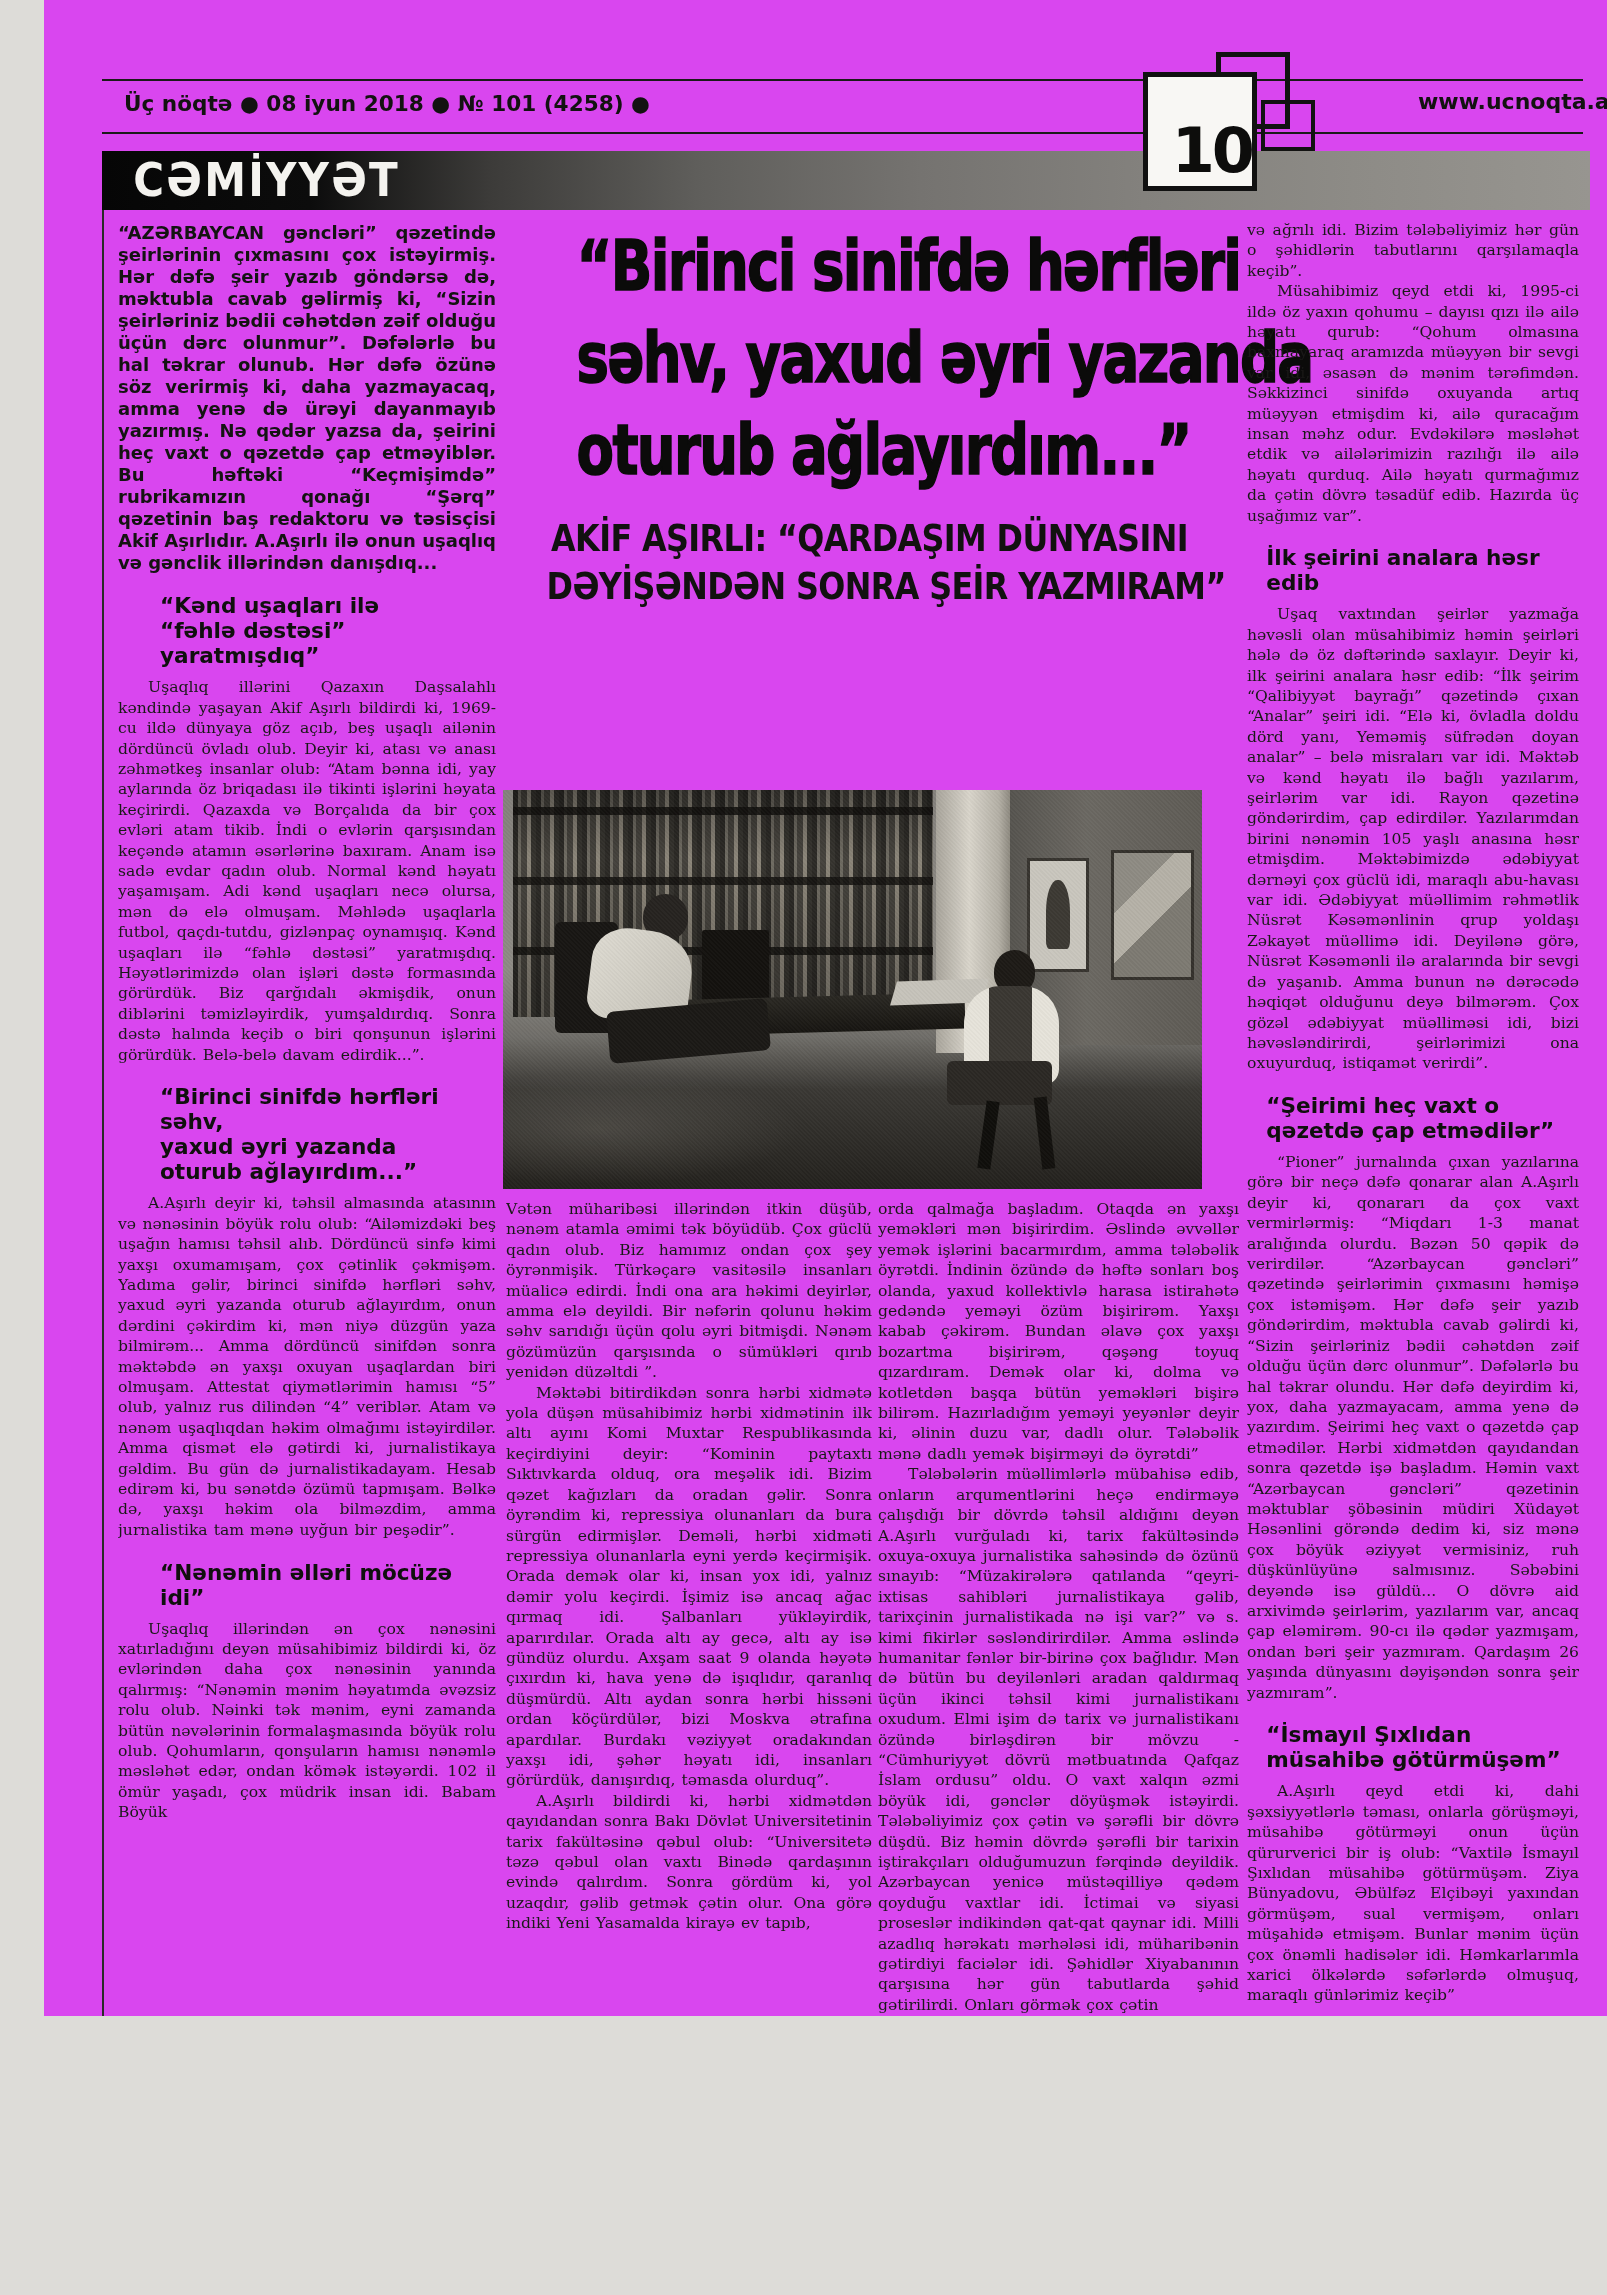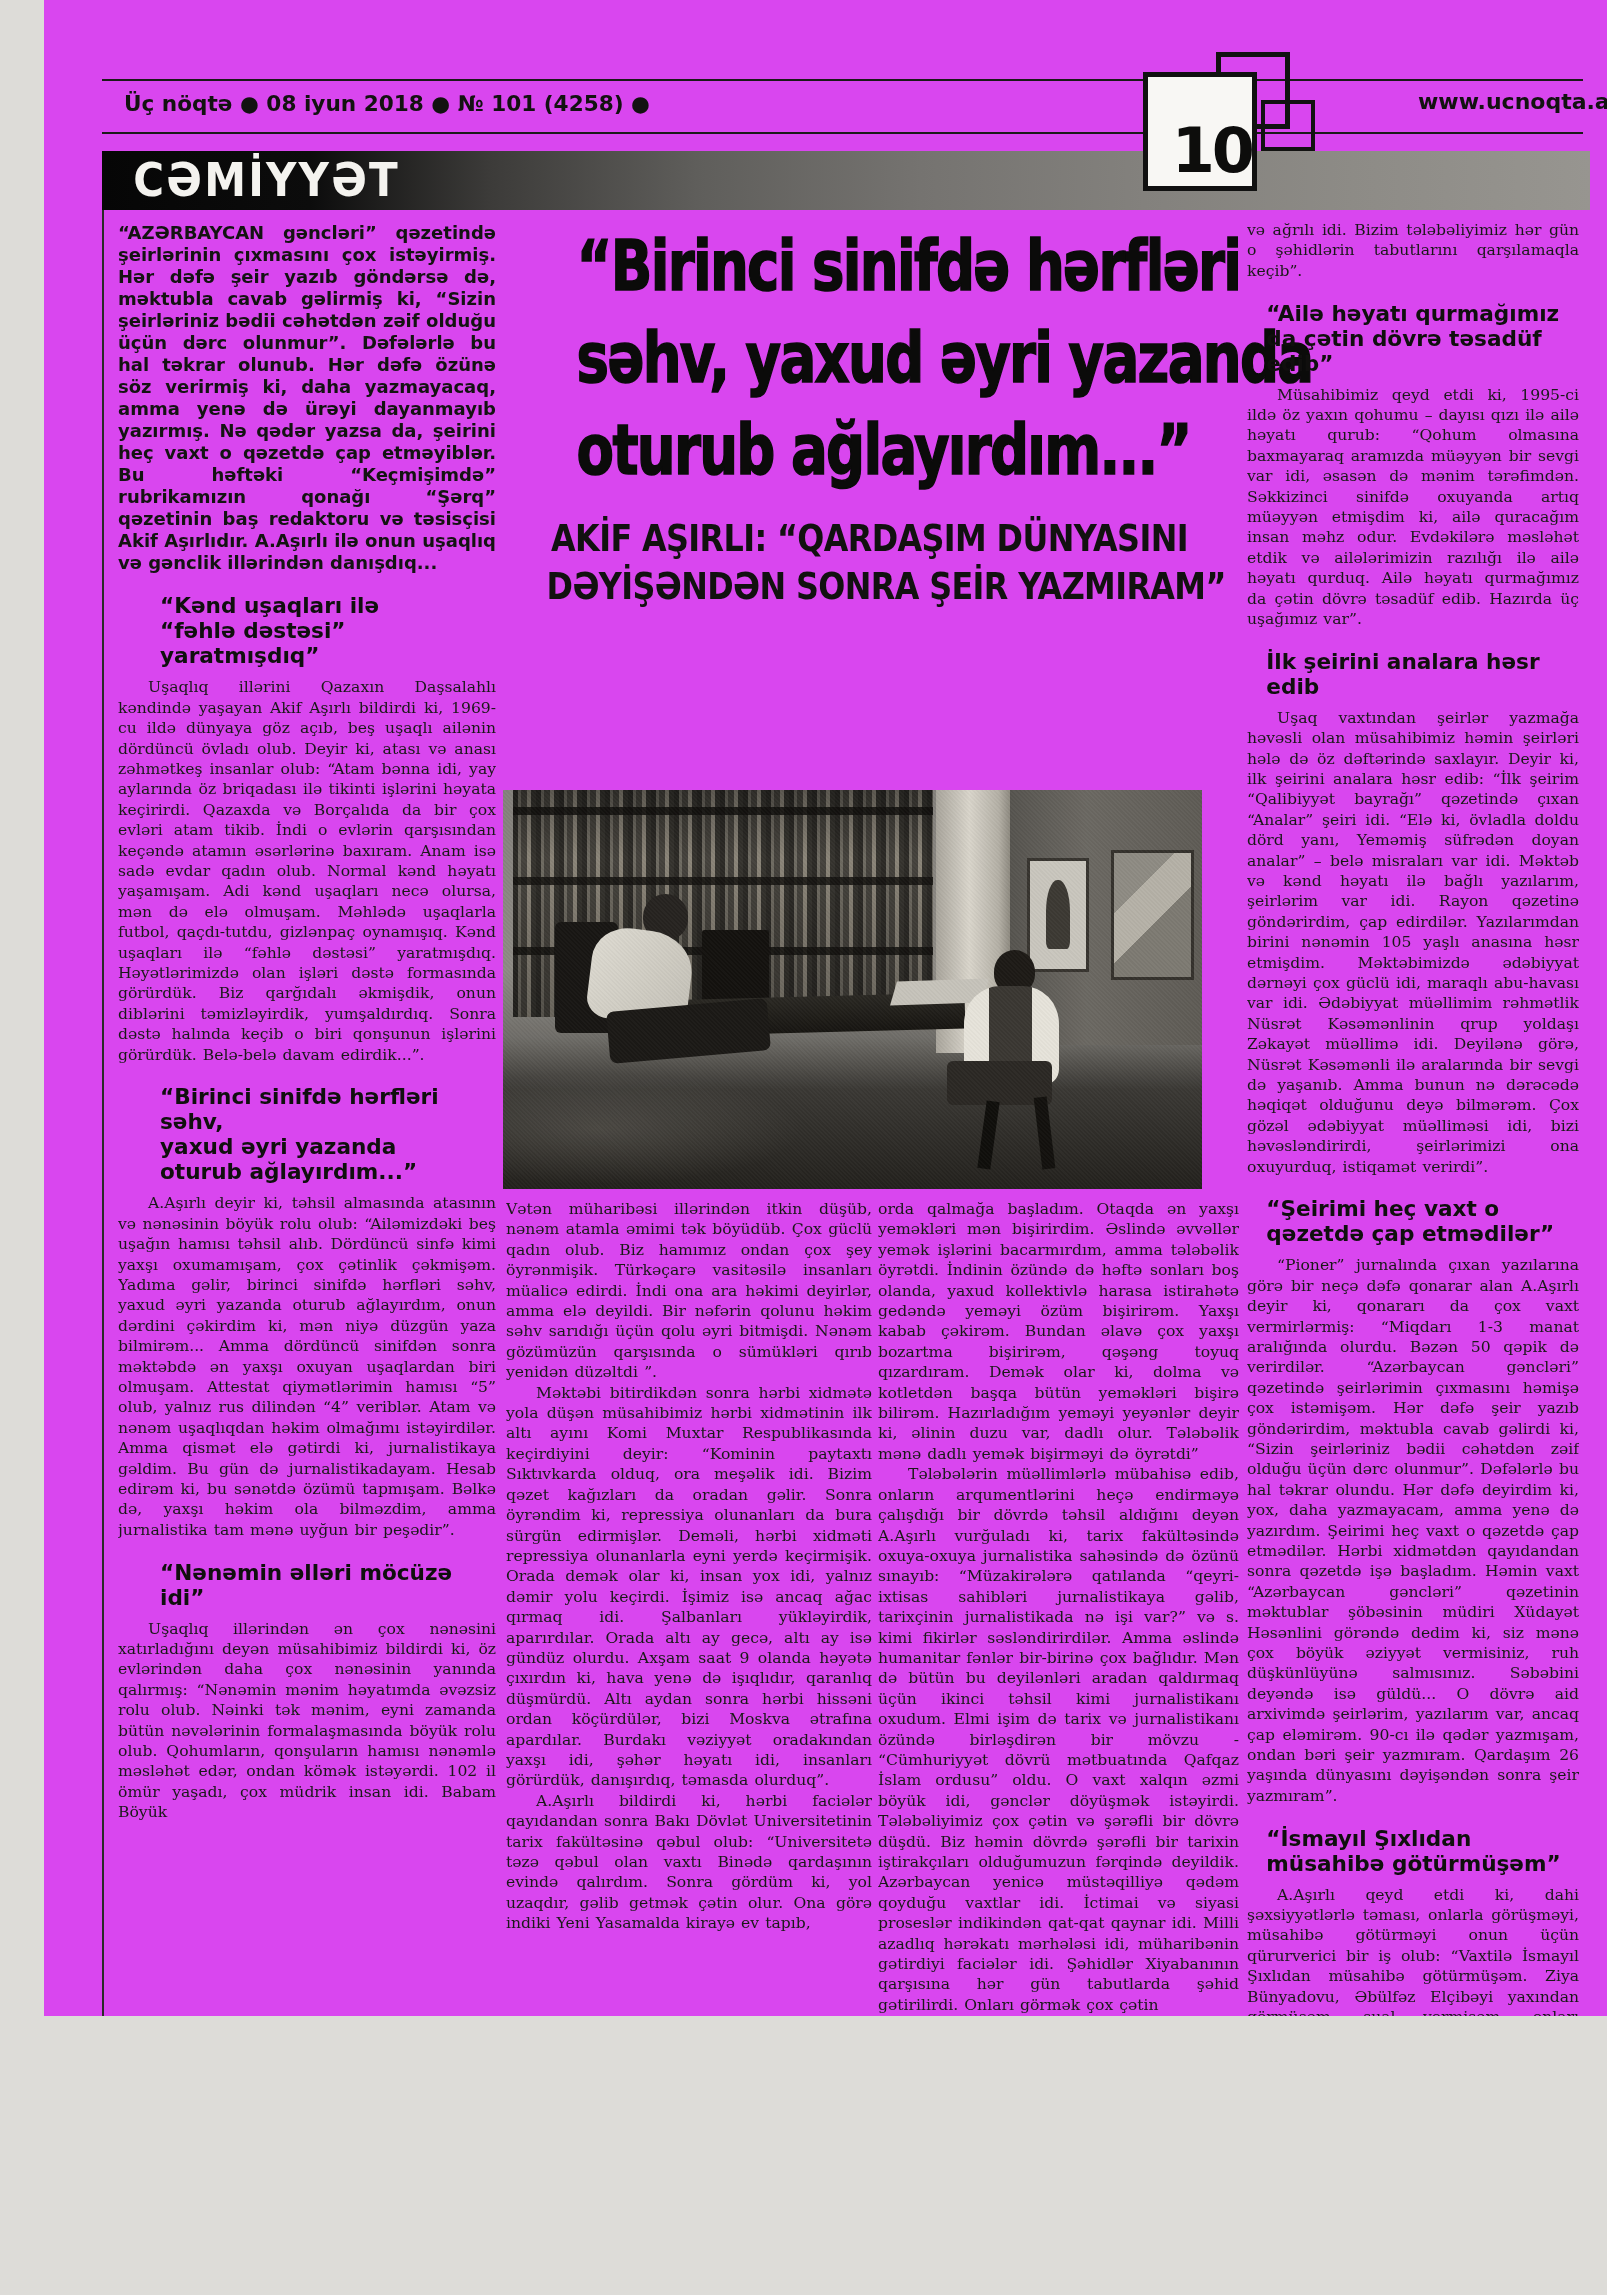--- a/index.html
+++ b/index.html
@@ -152,32 +152,30 @@
 yaxud əyri yazanda
 oturub ağlayırdım...”</h3>
     <p class="bodyp">A.Aşırlı deyir ki, təhsil almasında atasının və nənəsinin böyük rolu olub: “Ailəmizdəki beş uşağın hamısı təhsil alıb. Dördüncü sinfə kimi yaxşı oxumamışam, çox çətinlik çəkmişəm. Yadıma gəlir, birinci sinifdə hərfləri səhv, yaxud əyri yazanda oturub ağlayırdım, onun dərdini çəkirdim ki, mən niyə düzgün yaza bilmirəm... Amma dördüncü sinifdən sonra məktəbdə ən yaxşı oxuyan uşaqlardan biri olmuşam. Attestat qiymətlərimin hamısı “5” olub, yalnız rus dilindən “4” veriblər. Atam və nənəm uşaqlıqdan həkim olmağımı istəyirdilər. Amma qismət elə gətirdi ki, jurnalistikaya gəldim. Bu gün də jurnalistikadayam. Hesab edirəm ki, bu sənətdə özümü tapmışam. Bəlkə də, yaxşı həkim ola bilməzdim, amma jurnalistika tam mənə uyğun bir peşədir”.</p>
     <h3 class="sec-h">“Nənəmin əlləri möcüzə idi”</h3>
     <p class="bodyp">Uşaqlıq illərindən ən çox nənəsini xatırladığını deyən müsahibimiz bildirdi ki, öz evlərindən daha çox nənəsinin yanında qalırmış: “Nənəmin mənim həyatımda əvəzsiz rolu olub. Nəinki tək mənim, eyni zamanda bütün nəvələrinin formalaşmasında böyük rolu olub. Qohumların, qonşuların hamısı nənəmlə məsləhət edər, ondan kömək istəyərdi. 102 il ömür yaşadı, çox müdrik insan idi. Babam Böyük</p>
   </div>
 
   <div class="col" style="left:462px;top:1199px;width:366px;height:1039px;">
     <p class="bodyp noindent">Vətən müharibəsi illərindən itkin düşüb, nənəm atamla əmimi tək böyüdüb. Çox güclü qadın olub. Biz hamımız ondan çox şey öyrənmişik. Türkəçarə vasitəsilə insanları müalicə edirdi. İndi ona ara həkimi deyirlər, amma elə deyildi. Bir nəfərin qolunu həkim səhv sarıdığı üçün qolu əyri bitmişdi. Nənəm gözümüzün qarşısında o sümükləri qırıb yenidən düzəltdi ”.</p>
     <p class="bodyp">Məktəbi bitirdikdən sonra hərbi xidmətə yola düşən müsahibimiz hərbi xidmətinin ilk altı ayını Komi Muxtar Respublikasında keçirdiyini deyir: “Kominin paytaxtı Sıktıvkarda olduq, ora meşəlik idi. Bizim qəzet kağızları da oradan gəlir. Sonra öyrəndim ki, repressiya olunanları da bura sürgün edirmişlər. Deməli, hərbi xidməti repressiya olunanlarla eyni yerdə keçirmişik. Orada demək olar ki, insan yox idi, yalnız dəmir yolu keçirdi. İşimiz isə ancaq ağac qırmaq idi. Şalbanları yükləyirdik, aparırdılar. Orada altı ay gecə, altı ay isə gündüz olurdu. Axşam saat 9 olanda həyətə çıxırdın ki, hava yenə də işıqlıdır, qaranlıq düşmürdü. Altı aydan sonra hərbi hissəni ordan köçürdülər, bizi Moskva ətrafına apardılar. Burdakı vəziyyət oradakından yaxşı idi, şəhər həyatı idi, insanları görürdük, danışırdıq, təmasda olurduq”.</p>
-    <p class="bodyp">A.Aşırlı bildirdi ki, hərbi faciələr qayıdandan sonra Bakı Dövlət Universitetinin tarix fakültəsinə qəbul olub: “Universitetə təzə qəbul olan vaxtı Binədə qardaşının evində qalırdım. Sonra gördüm ki, yol uzaqdır, gəlib getmək çətin olur. Ona görə indiki Yeni Yasamalda kirayə ev tapıb,</p>
+    <p class="bodyp">A.Aşırlı bildirdi ki, hərbi xidmətdən qayıdandan sonra Bakı Dövlət Universitetinin tarix fakültəsinə qəbul olub: “Universitetə təzə qəbul olan vaxtı Binədə qardaşının evində qalırdım. Sonra gördüm ki, yol uzaqdır, gəlib getmək çətin olur. Ona görə indiki Yeni Yasamalda kirayə ev tapıb,</p>
   </div>
 
   <div class="col" style="left:834px;top:1199px;width:361px;height:1039px;">
     <p class="bodyp noindent">orda qalmağa başladım. Otaqda ən yaxşı yeməkləri mən bişirirdim. Əslində əvvəllər yemək işlərini bacarmırdım, amma tələbəlik öyrətdi. İndinin özündə də həftə sonları boş olanda, yaxud kollektivlə harasa istirahətə gedəndə yeməyi özüm bişirirəm. Yaxşı kabab çəkirəm. Bundan əlavə çox yaxşı bozartma bişirirəm, qəşəng toyuq qızardıram. Demək olar ki, dolma və kotletdən başqa bütün yeməkləri bişirə bilirəm. Hazırladığım yeməyi yeyənlər deyir ki, əlinin duzu var, dadlı olur. Tələbəlik mənə dadlı yemək bişirməyi də öyrətdi”</p>
     <p class="bodyp">Tələbələrin müəllimlərlə mübahisə edib, onların arqumentlərini heçə endirməyə çalışdığı bir dövrdə təhsil aldığını deyən A.Aşırlı vurğuladı ki, tarix fakültəsində oxuya-oxuya jurnalistika sahəsində də özünü sınayıb: “Müzakirələrə qatılanda “qeyri-ixtisas sahibləri jurnalistikaya gəlib, tarixçinin jurnalistikada nə işi var?” və s. kimi fikirlər səsləndirirdilər. Amma əslində humanitar fənlər bir-birinə çox bağlıdır. Mən də bütün bu deyilənləri aradan qaldırmaq üçün ikinci təhsil kimi jurnalistikanı oxudum. Elmi işim də tarix və jurnalistikanı özündə birləşdirən bir mövzu - “Cümhuriyyət dövrü mətbuatında Qafqaz İslam ordusu” oldu. O vaxt xalqın əzmi böyük idi, gənclər döyüşmək istəyirdi. Tələbəliyimiz çox çətin və şərəfli bir dövrə düşdü. Biz həmin dövrdə şərəfli bir tarixin iştirakçıları olduğumuzun fərqində deyildik. Azərbaycan yenicə müstəqilliyə qədəm qoyduğu vaxtlar idi. İctimai və siyasi proseslər indikindən qat-qat qaynar idi. Milli azadlıq hərəkatı mərhələsi idi, müharibənin gətirdiyi faciələr idi. Şəhidlər Xiyabanının qarşısına hər gün tabutlarda şəhid gətirilirdi. Onları görmək çox çətin</p>
   </div>
 
   <div class="col" style="left:1203px;top:220px;width:332px;height:2019px;">
     <p class="bodyp noindent">və ağrılı idi. Bizim tələbəliyimiz hər gün o şəhidlərin tabutlarını qarşılamaqla keçib”.</p>
-    <h3 class="sec-h tight">“Ailə həyatı qurmağımız
-da çətin dövrə təsadüf edib”</h3>
     <p class="bodyp">Müsahibimiz qeyd etdi ki, 1995-ci ildə öz yaxın qohumu – dayısı qızı ilə ailə həyatı qurub: “Qohum olmasına baxmayaraq aramızda müəyyən bir sevgi var idi, əsasən də mənim tərəfimdən. Səkkizinci sinifdə oxuyanda artıq müəyyən etmişdim ki, ailə quracağım insan məhz odur. Evdəkilərə məsləhət etdik və ailələrimizin razılığı ilə ailə həyatı qurduq. Ailə həyatı qurmağımız da çətin dövrə təsadüf edib. Hazırda üç uşağımız var”.</p>
     <h3 class="sec-h tight">İlk şeirini analara həsr edib</h3>
     <p class="bodyp">Uşaq vaxtından şeirlər yazmağa həvəsli olan müsahibimiz həmin şeirləri hələ də öz dəftərində saxlayır. Deyir ki, ilk şeirini analara həsr edib: “İlk şeirim “Qalibiyyət bayrağı” qəzetində çıxan “Analar” şeiri idi. “Elə ki, övladla doldu dörd yanı, Yeməmiş süfrədən doyan analar” – belə misraları var idi. Məktəb və kənd həyatı ilə bağlı yazılarım, şeirlərim var idi. Rayon qəzetinə göndərirdim, çap edirdilər. Yazılarımdan birini nənəmin 105 yaşlı anasına həsr etmişdim. Məktəbimizdə ədəbiyyat dərnəyi çox güclü idi, maraqlı abu-havası var idi. Ədəbiyyat müəllimim rəhmətlik Nüsrət Kəsəmənlinin qrup yoldaşı Zəkayət müəllimə idi. Deyilənə görə, Nüsrət Kəsəmənli ilə aralarında bir sevgi də yaşanıb. Amma bunun nə dərəcədə həqiqət olduğunu deyə bilmərəm. Çox gözəl ədəbiyyat müəlliməsi idi, bizi həvəsləndirirdi, şeirlərimizi ona oxuyurduq, istiqamət verirdi”.</p>
     <h3 class="sec-h tight">“Şeirimi heç vaxt o
 qəzetdə çap etmədilər”</h3>
     <p class="bodyp">“Pioner” jurnalında çıxan yazılarına görə bir neçə dəfə qonarar alan A.Aşırlı deyir ki, qonararı da çox vaxt vermirlərmiş: “Miqdarı 1-3 manat aralığında olurdu. Bəzən 50 qəpik də verirdilər. “Azərbaycan gəncləri” qəzetində şeirlərimin çıxmasını həmişə çox istəmişəm. Hər dəfə şeir yazıb göndərirdim, məktubla cavab gəlirdi ki, “Sizin şeirləriniz bədii cəhətdən zəif olduğu üçün dərc olunmur”. Dəfələrlə bu hal təkrar olundu. Hər dəfə deyirdim ki, yox, daha yazmayacam, amma yenə də yazırdım. Şeirimi heç vaxt o qəzetdə çap etmədilər. Hərbi xidmətdən qayıdandan sonra qəzetdə işə başladım. Həmin vaxt “Azərbaycan gəncləri” qəzetinin məktublar şöbəsinin müdiri Xüdayət Həsənlini görəndə dedim ki, siz mənə çox böyük əziyyət vermisiniz, ruh düşkünlüyünə salmısınız. Səbəbini deyəndə isə güldü... O dövrə aid arxivimdə şeirlərim, yazılarım var, ancaq çap eləmirəm. 90-cı ilə qədər yazmışam, ondan bəri şeir yazmıram. Qardaşım 26 yaşında dünyasını dəyişəndən sonra şeir yazmıram”.</p>
     <h3 class="sec-h tight">“İsmayıl Şıxlıdan
 müsahibə götürmüşəm”</h3>
     <p class="bodyp">A.Aşırlı qeyd etdi ki, dahi şəxsiyyətlərlə təması, onlarla görüşməyi, müsahibə götürməyi onun üçün qürurverici bir iş olub: “Vaxtilə İsmayıl Şıxlıdan müsahibə götürmüşəm. Ziya Bünyadovu, Əbülfəz Elçibəyi yaxından görmüşəm, sual vermişəm, onları müşahidə etmişəm. Bunlar mənim üçün çox önəmli hadisələr idi. Həmkarlarımla xarici ölkələrdə səfərlərdə olmuşuq, maraqlı günlərimiz keçib”</p>
     <p class="byline">Könül Əhmədova</p>

